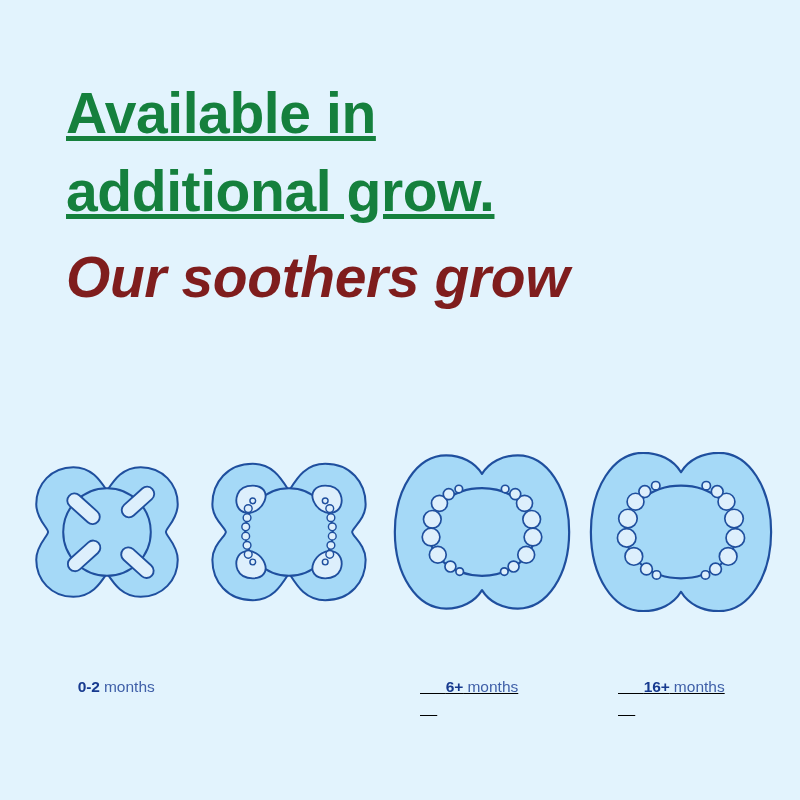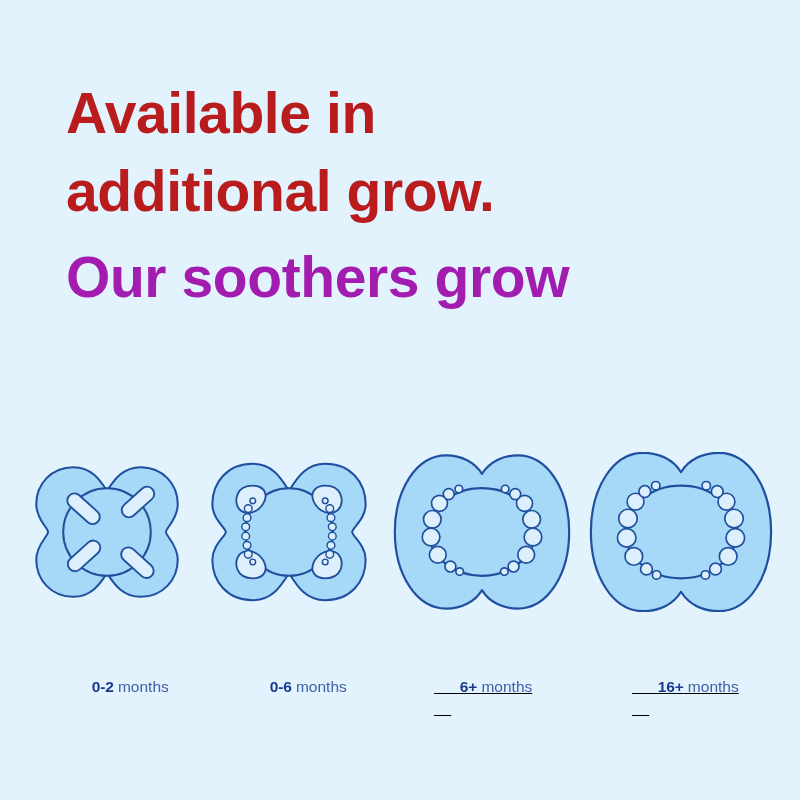--- a/index.html
+++ b/index.html
@@ -29,43 +29,43 @@
     top: 74px;
     width: 660px;
   }
   .headline-line {
     font-size: 57px;
     line-height: 78px;
     font-weight: 700;
     letter-spacing: -0.4px;
     white-space: pre;
   }
-  .headline-light { color: #b91c1c; }
-  .headline-dark  { color: #a21caf; }
+  .headline-light { color: #15803d; text-decoration: underline; }
+  .headline-dark  { color: #7f1d1d; font-style: italic; }
   .headline-gap   { height: 8px; }
 
   
   .product-row {
     position: absolute;
     left: 0;
     top: 452px;
     width: 800px;
     height: 160px;
   }
   .product-cell {
     position: absolute;
     top: 0;
     height: 160px;
   }
   .product-cell svg { display: block; }
 
   
   .labels-row {
     position: absolute;
-    left: 14px;
+    left: 0;
     top: 654px;
     width: 664px;
     height: 26px;
   }
   .size-label {
     position: absolute;
     top: 0;
     font-size: 15.5px;
     line-height: 22px;
     white-space: pre;
@@ -251,23 +251,20 @@
         </g>
       </svg>
     </div>
 
   </div>
 
   <div class="labels-row">
     <div class="size-label" style="left:52px;">
       <span class="age">0-2</span><span class="unit"> months</span>
     </div>
-    <div class="size-label" style="left:230px;">
-      <span class="age">0-6</span><span class="unit"> months</span>
-    </div>
     <div class="size-label" style="left:420px;text-decoration:underline;">
       <span class="age">6+</span><span class="unit"> months</span>
     </div>
     <div class="size-label" style="left:618px;text-decoration:underline;">
       <span class="age">16+</span><span class="unit"> months</span>
     </div>
   </div>
 
 </div>
 

